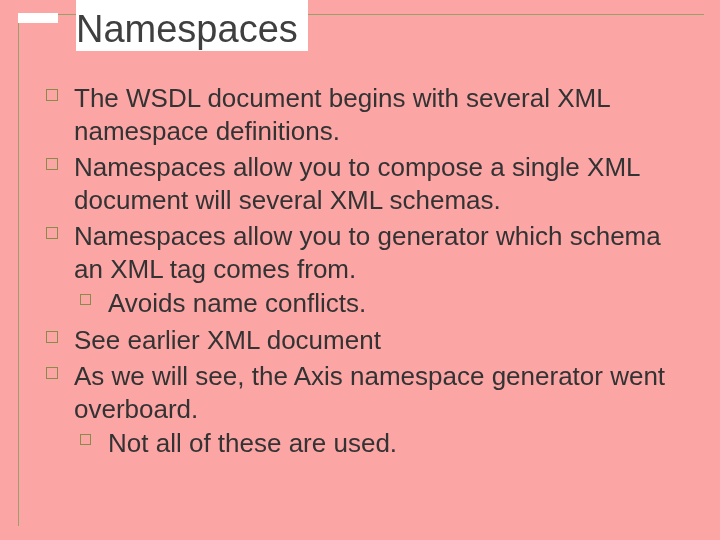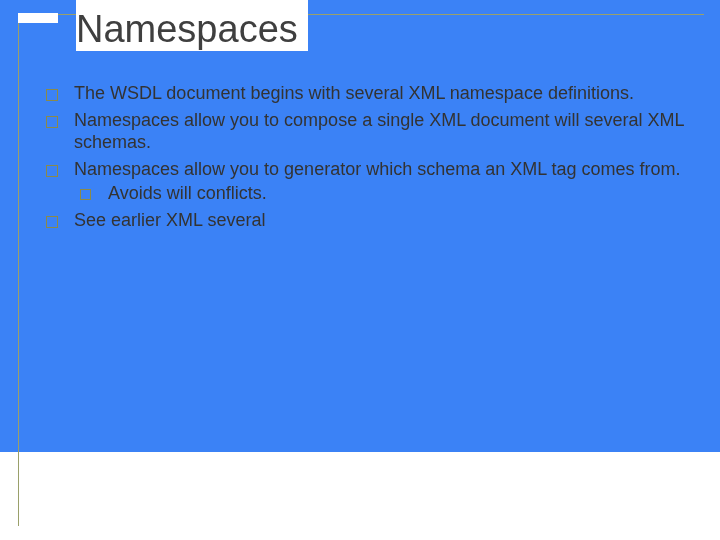--- a/index.html
+++ b/index.html
@@ -4,23 +4,23 @@
 <style>
   * { margin: 0; padding: 0; box-sizing: border-box; }
   html, body { width: 720px; height: 540px; overflow: hidden; }
   body {
     background: #ffffff;
     font-family: Arial, Helvetica, sans-serif;
     position: relative;
   }
   .slide {
     width: 720px;
-    height: 452px;
+    height: 540px;
     position: relative;
-    background: #3b82f6;
+    background: #fca5a5;
   }
   .frame {
     position: absolute;
     left: 18px;
     top: 14px;
     width: 686px;
     height: 512px;
     border-top: 1px solid #9aa06a;
     border-left: 1px solid #9aa06a;
     border-right: none;
@@ -54,21 +54,21 @@
     padding-right: 10px;
     margin-top: -20px;
     padding-top: 8px;
   }
   .content {
     position: absolute;
     left: 40px;
     top: 82px;
     width: 648px;
     color: #333;
-    font-size: 18px;
+    font-size: 26px;
     line-height: 1.25;
   }
   ul.level1 {
     list-style: none;
     padding-left: 0;
   }
   ul.level1 > li {
     position: relative;
     padding-left: 34px;
     margin-bottom: 4px;
@@ -113,19 +113,25 @@
     <h1 class="title">Namespaces</h1>
   </div>
 
   <div class="content">
     <ul class="level1">
       <li><span>The WSDL document begins with several XML namespace definitions.</span></li>
       <li><span>Namespaces allow you to compose a single XML document will several XML schemas.</span></li>
       <li>
         <span>Namespaces allow you to generator which schema an XML tag comes from.</span>
         <ul class="level2">
-          <li><span>Avoids will conflicts.</span></li>
+          <li><span>Avoids name conflicts.</span></li>
         </ul>
       </li>
-      <li><span>See earlier XML several</span></li>
+      <li><span>See earlier XML document</span></li>
+      <li>
+        <span>As we will see, the Axis namespace generator went overboard.</span>
+        <ul class="level2">
+          <li><span>Not all of these are used.</span></li>
+        </ul>
+      </li>
     </ul>
   </div>
 </div>
 
 </body></html>

